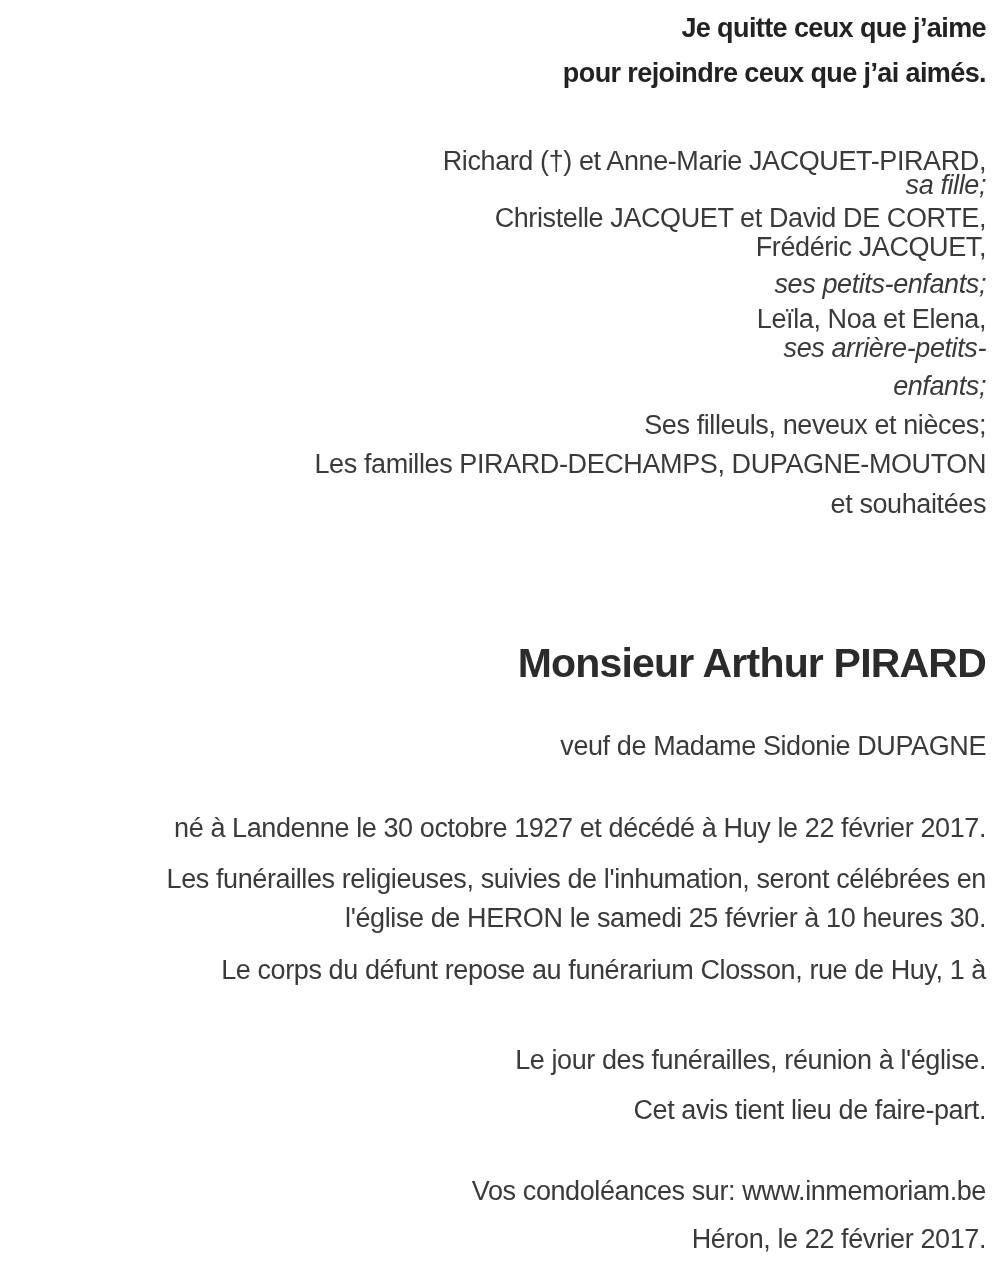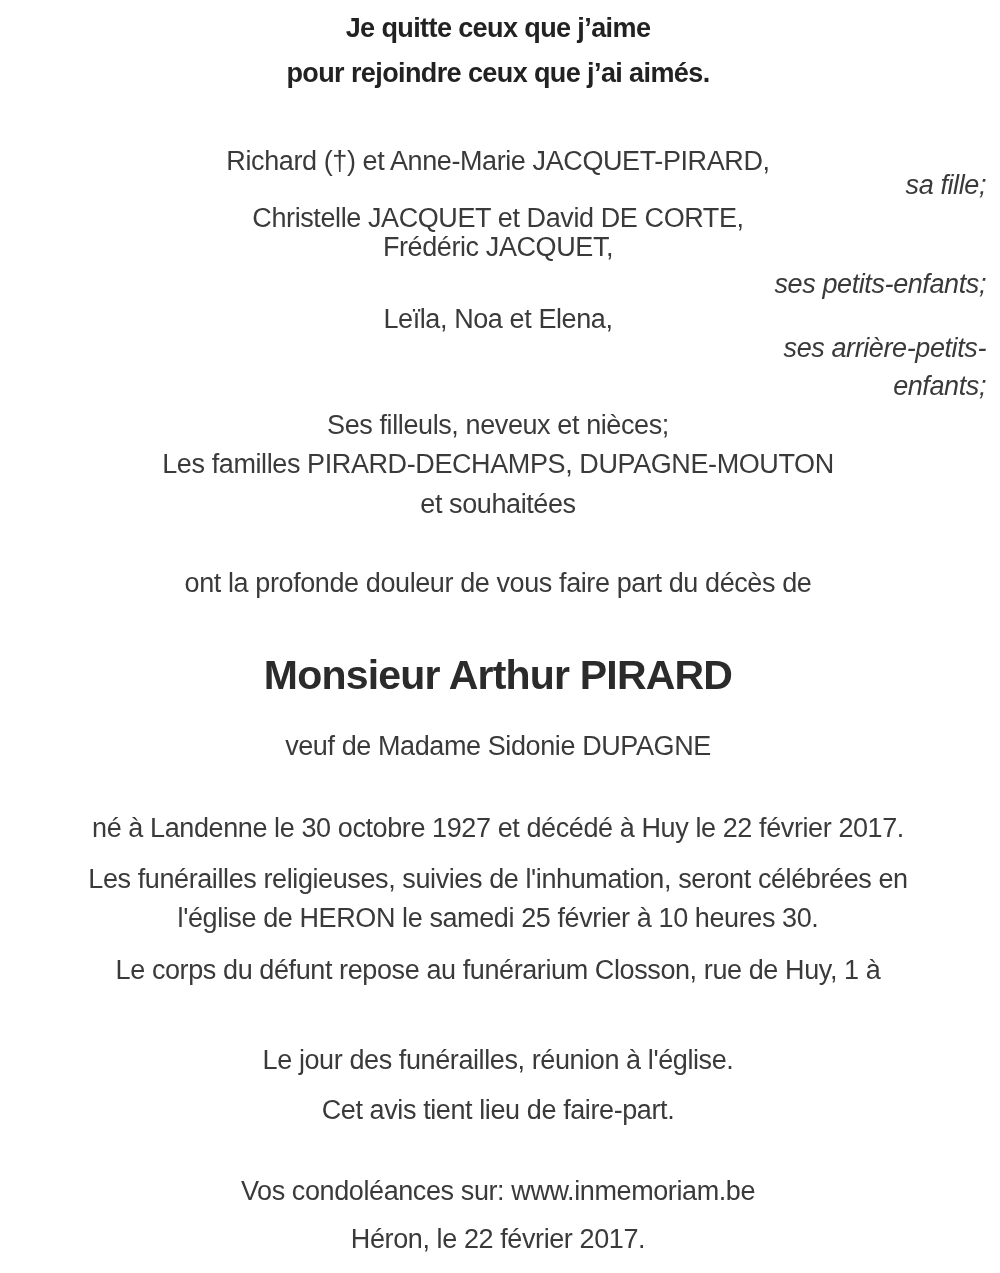--- a/index.html
+++ b/index.html
@@ -16,38 +16,37 @@
     font-family: "Liberation Sans", "DejaVu Sans", sans-serif;
     color: #3a3a3a;
   }
   .line {
     position: absolute;
     left: 10px;
     right: 14px;
     font-size: 27px;
     letter-spacing: -0.4px;
     white-space: nowrap;
-    text-align: center;
+    text-align: right;
   }
   .epitaph {
     font-weight: bold;
     color: #222222;
     font-size: 27px;
     letter-spacing: -0.6px;
   }
   .kin {
     font-style: italic;
     text-align: right;
   }
   .deceased-title {
     font-weight: bold;
     color: #2b2b2b;
     font-size: 41px;
     letter-spacing: -0.8px;
-    margin-top: 12px;
   }
 </style>
 </head>
 <body>
 
 <div class="page">
 
   <div class="line epitaph" style="top:13px">Je quitte ceux que j’aime</div>
   <div class="line epitaph" style="top:58px">pour rejoindre ceux que j’ai aimés.</div>
 
@@ -56,21 +55,20 @@
   <div class="line" style="top:203px">Christelle JACQUET et David DE CORTE,</div>
   <div class="line" style="top:232px">Frédéric JACQUET,</div>
   <div class="line kin" style="top:269px">ses petits-enfants;</div>
   <div class="line" style="top:304px">Leïla, Noa et Elena,</div>
   <div class="line kin" style="top:333px">ses arrière-petits-</div>
   <div class="line kin" style="top:371px">enfants;</div>
   <div class="line" style="top:410px">Ses filleuls, neveux et nièces;</div>
   <div class="line" style="top:449px">Les familles PIRARD-DECHAMPS, DUPAGNE-MOUTON</div>
   <div class="line" style="top:489px">et souhaitées</div>
 
-  <div class="line" style="top:568px">ont la profonde douleur de vous faire part du décès de</div>
 
   <div class="line deceased-title" style="top:640px">Monsieur Arthur PIRARD</div>
 
   <div class="line" style="top:731px">veuf de Madame Sidonie DUPAGNE</div>
 
   <div class="line" style="top:813px">né à Landenne le 30 octobre 1927 et décédé à Huy le 22 février 2017.</div>
   <div class="line" style="top:864px">Les funérailles religieuses, suivies de l'inhumation, seront célébrées en</div>
   <div class="line" style="top:903px">l'église de HERON le samedi 25 février à 10 heures 30.</div>
   <div class="line" style="top:955px">Le corps du défunt repose au funérarium Closson, rue de Huy, 1 à</div>
   <div class="line" style="top:1045px">Le jour des funérailles, réunion à l'église.</div>

